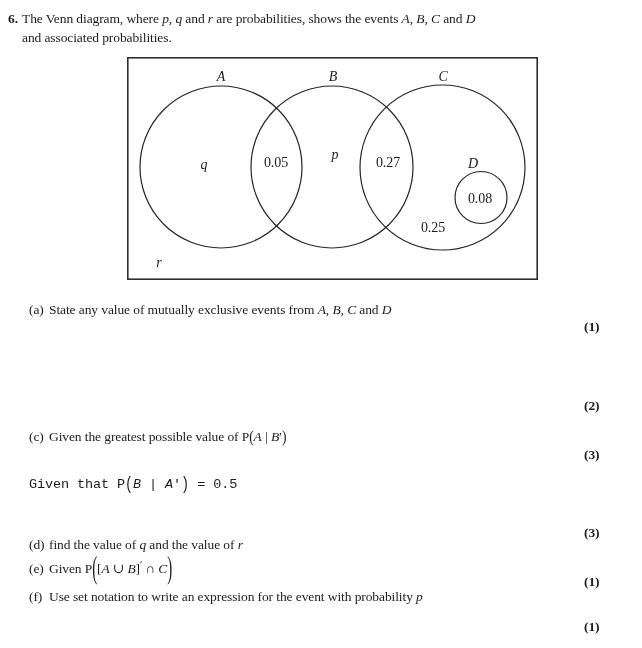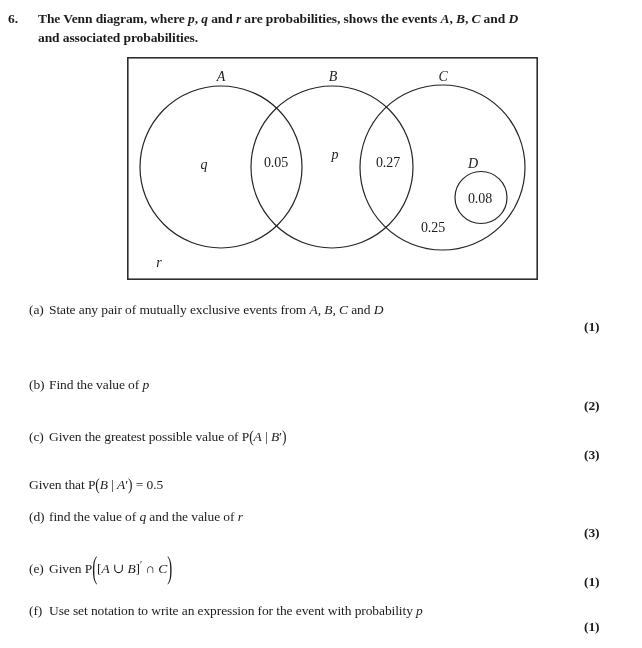--- a/index.html
+++ b/index.html
@@ -3,38 +3,38 @@
 <meta charset="utf-8">
 <style>
   html,body{margin:0;padding:0;background:#ffffff;}
   .page{
     position:relative;width:642px;height:648px;background:#ffffff;overflow:hidden;
     font-family:"Liberation Serif","DejaVu Serif",serif;
     font-size:13.5px;color:#1c1c1c;letter-spacing:-0.1px;
   }
   .v{font-style:italic;}
   .qnum{position:absolute;left:8px;top:10px;font-weight:bold;line-height:18px;}
-  .hline{position:absolute;left:38px;white-space:nowrap;line-height:18px;font-weight:bold;}
+  .hline{position:absolute;left:22px;white-space:nowrap;line-height:18px;}
   .h1{top:10px;}
   .h2{top:29px;text-align:center;}
   .venn{position:absolute;left:127px;top:57px;width:411px;height:223px;}
   .cir{fill:none;stroke:#242424;stroke-width:1.2px;}
   .vrect{fill:none;stroke:#2e2e2e;stroke-width:1.6px;}
   svg text{font-family:"Liberation Serif","DejaVu Serif",serif;font-size:14px;fill:#1c1c1c;}
   svg text.it{font-style:italic;}
   .line{position:absolute;left:29px;white-space:nowrap;line-height:18px;}
   .qlabel{display:inline-block;width:20px;}
   .q-a{top:301px;}
   .l-ind{top:348px;}
   .q-b{top:376px;}
   .q-c{top:428px;}
-  .l-giv{top:476px;}
-  .q-d{top:508px;}
+  .l-giv{top:476px;font-family:Liberation Mono, monospace;}
+  .q-d{top:536px;}
   .q-e{top:556px;}
-  .q-f{top:602px;}
+  .q-f{top:588px;}
   .mark{position:absolute;left:584px;font-weight:bold;line-height:18px;}
   .m-a{top:318px;}
   .m-b{top:397px;}
   .m-c{top:446px;}
   .m-d{top:524px;}
   .m-e{top:573px;}
   .m-f{top:618px;}
   .mp{display:inline-block;transform:scaleY(1.3);transform-origin:50% 55%;}
   .bigp{display:inline-block;transform:scaleY(2.1);transform-origin:50% 52%;font-size:15px;}
   .sup{font-size:10px;vertical-align:5px;}
@@ -63,28 +63,25 @@
       <text x="149" y="110" text-anchor="middle">0.05</text>
       <text class="it" x="208" y="102" text-anchor="middle">p</text>
       <text x="261" y="110" text-anchor="middle">0.27</text>
       <text x="353" y="146" text-anchor="middle">0.08</text>
       <text x="306" y="175" text-anchor="middle">0.25</text>
       <text class="it" x="32" y="210" text-anchor="middle">r</text>
     </svg>
   </div>
 
   <div class="line q-a">
-    <span class="qlabel">(a)</span><span><span>State any pair of mutually exclusive events from </span><span class="v">A</span><span>, </span><span class="v">B</span><span>, </span><span class="v">C</span><span> and </span><span class="v">D</span></span>
+    <span class="qlabel">(a)</span><span><span>State any value of mutually exclusive events from </span><span class="v">A</span><span>, </span><span class="v">B</span><span>, </span><span class="v">C</span><span> and </span><span class="v">D</span></span>
   </div>
   <div class="mark m-a">(1)</div>
 
 
-  <div class="line q-b">
-    <span class="qlabel">(b)</span><span><span>Find the value of </span><span class="v">p</span></span>
-  </div>
   <div class="mark m-b">(2)</div>
 
   <div class="line q-c">
     <span class="qlabel">(c)</span><span><span>Given the greatest possible value of P</span><span class="mp">(</span><span class="v">A</span><span> | </span><span class="v">B</span><span>′</span><span class="mp">)</span></span>
   </div>
   <div class="mark m-c">(3)</div>
 
   <div class="line l-giv"><span>Given that P</span><span class="mp">(</span><span class="v">B</span><span> | </span><span class="v">A</span><span>′</span><span class="mp">)</span><span> = 0.5</span></div>
 
   <div class="line q-d">

